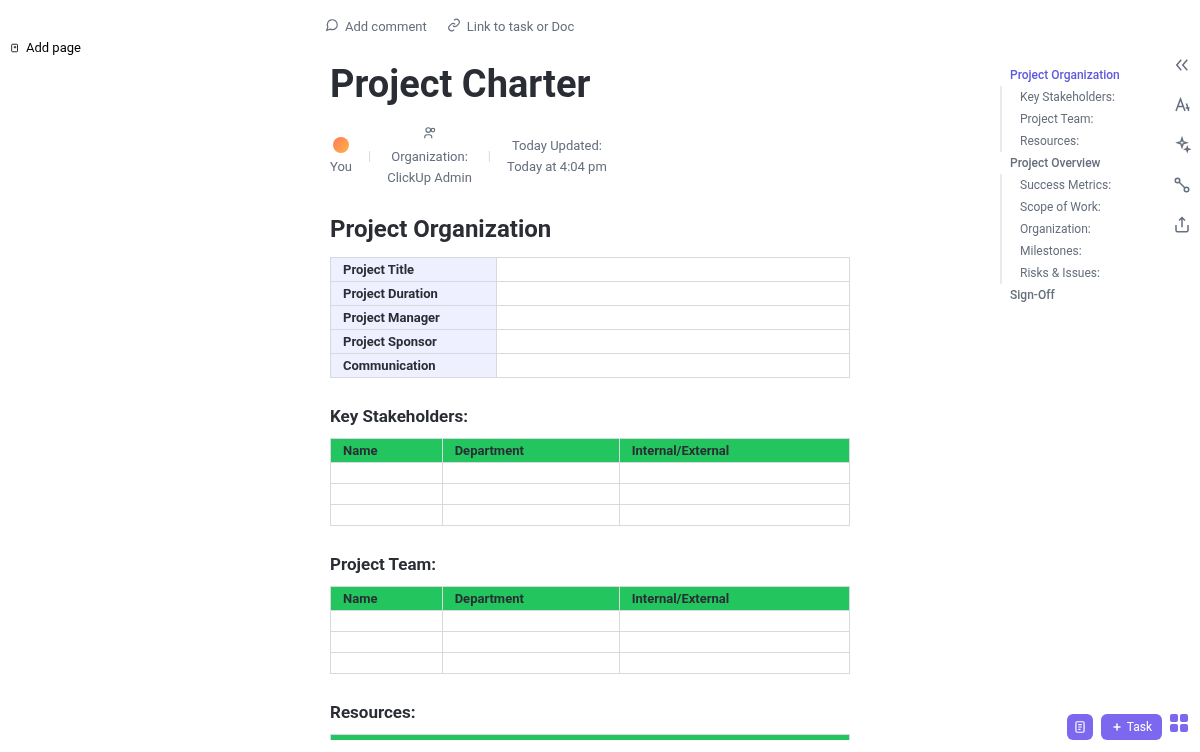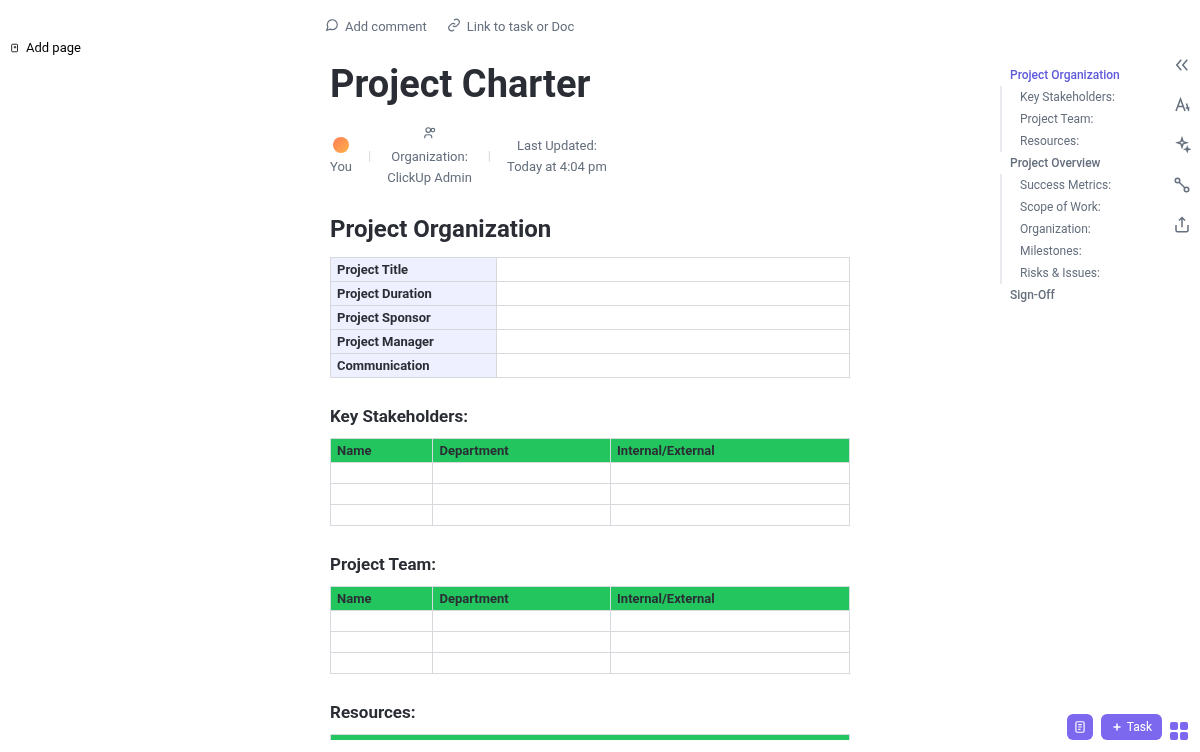--- a/index.html
+++ b/index.html
@@ -118,21 +118,21 @@
     }
 
     table {
       width: 100%;
       border-collapse: collapse;
       font-size: 13px;
     }
 
     table td, table th {
       border: 1px solid #d6d9de;
-      padding: 4px 6px;
+      padding: 4px 12px;
       height: 21px;
       text-align: left;
       vertical-align: middle;
     }
 
     .label-cell {
       background: #eef0ff;
       font-weight: 700;
       color: #2a2e34;
       width: 32%;
@@ -206,21 +206,21 @@
       align-items: center;
       justify-content: center;
     }
 
     .bottom-actions {
       position: absolute;
       bottom: 12px;
       right: 12px;
       display: flex;
       gap: 8px;
-      align-items: flex-end;
+      align-items: flex-start;
     }
 
     .bottom-btn {
       height: 26px;
       border-radius: 6px;
       display: flex;
       align-items: center;
       justify-content: center;
       cursor: pointer;
       font-size: 12px;
@@ -305,42 +305,42 @@
             <circle cx="9" cy="7" r="4"></circle>
             <path d="M3 21v-2a4 4 0 014-4h4a4 4 0 014 4v2"></path>
             <circle cx="17" cy="7" r="3"></circle>
           </svg>
       </span>
       <span>Organization:</span>
       <span>ClickUp Admin</span>
     </div>
     <span class="meta-divider">|</span>
     <div class="meta-item">
-      <span>Last Updated:</span>
+      <span>Today Updated:</span>
       <span>Today at 4:04 pm</span>
     </div>
   </div>
 
   <h2 class="section-heading">Project Organization</h2>
   <table>
     <tbody>
         <tr>
           <td class="label-cell">Project Title</td>
           <td></td>
         </tr>
     <tr>
           <td class="label-cell">Project Duration</td>
           <td></td>
         </tr>
     <tr>
+          <td class="label-cell">Project Manager</td>
+          <td></td>
+        </tr>
+    <tr>
           <td class="label-cell">Project Sponsor</td>
-          <td></td>
-        </tr>
-    <tr>
-          <td class="label-cell">Project Manager</td>
           <td></td>
         </tr>
     <tr>
           <td class="label-cell">Communication</td>
           <td></td>
         </tr>
   </tbody>
     </table>
 
   <h3 class="sub-heading">Key Stakeholders:</h3>

